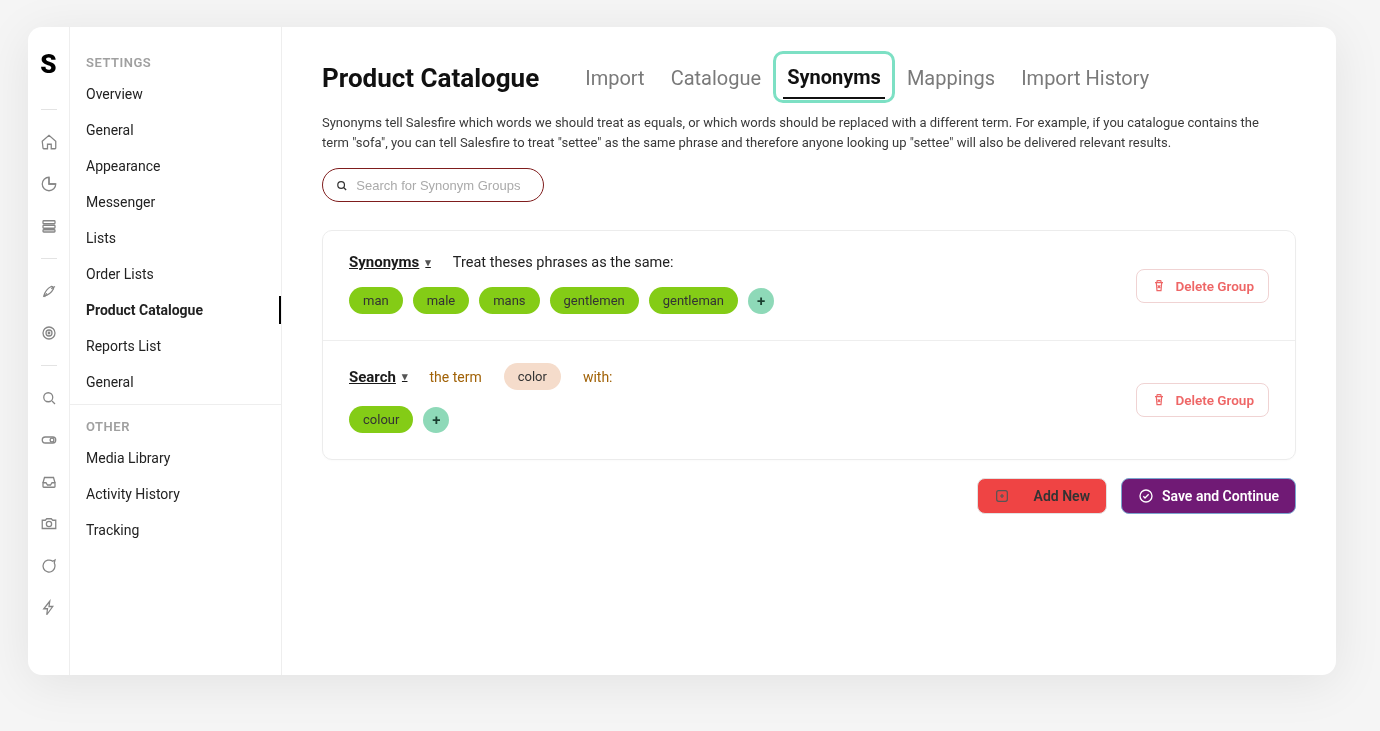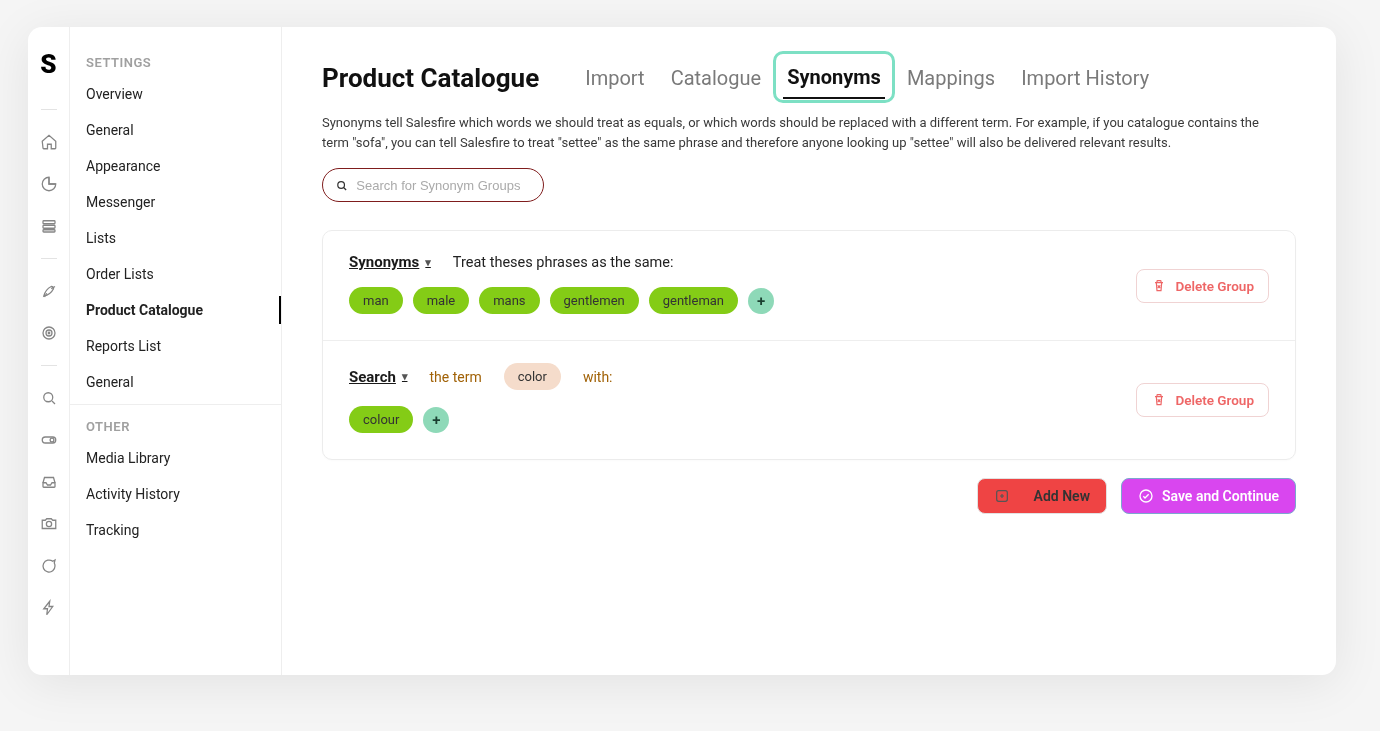--- a/index.html
+++ b/index.html
@@ -153,21 +153,21 @@
     display:flex; align-items:center; gap:8px; cursor:pointer;text-align:center;
   }
   .delete-btn svg { width:16px; height:16px; stroke:#e66; fill:none; stroke-width:1.8;}
   .footer-actions { display:flex; justify-content:flex-end; gap:14px; margin-top:18px;}
   .btn {
     display:flex; align-items:center; gap:8px;
     border-radius:8px; padding:9px 16px; font-size:14px; font-weight:600; cursor:pointer;
   }
   .btn-outline { background:#ef4444; border:1px solid #e2e2e2; color:#333;gap:24px; }
   .btn-outline svg { width:16px; height:16px; stroke:#555; fill:none; stroke-width:1.8;}
-  .btn-primary { background:#d946ef; border:1px solid #7ba6cf; color:#fff; }
+  .btn-primary { background:#701a75; border:1px solid #7ba6cf; color:#fff; }
   .btn-primary svg { width:16px; height:16px; stroke:#fff; fill:none; stroke-width:2;}
 </style>
 </head>
 <body>
 
 <div class="app-frame">
 
   <div class="icon-rail">
     <div class="logo">S</div>
     <div class="rail-sep"></div>

